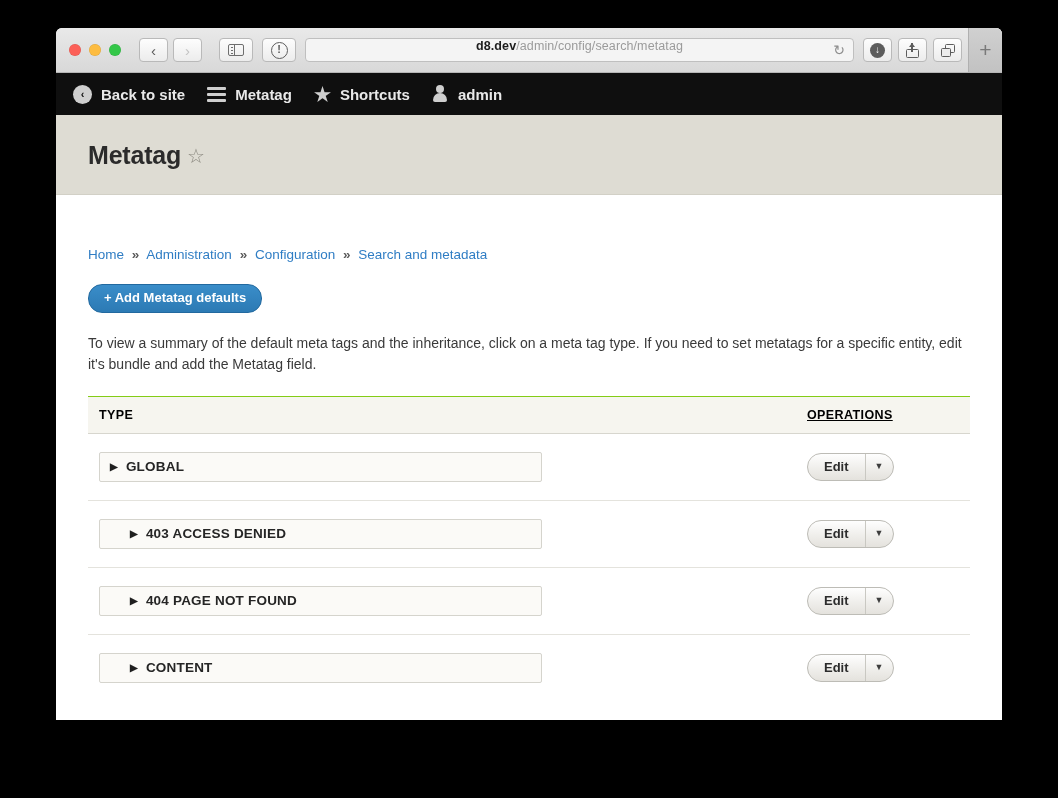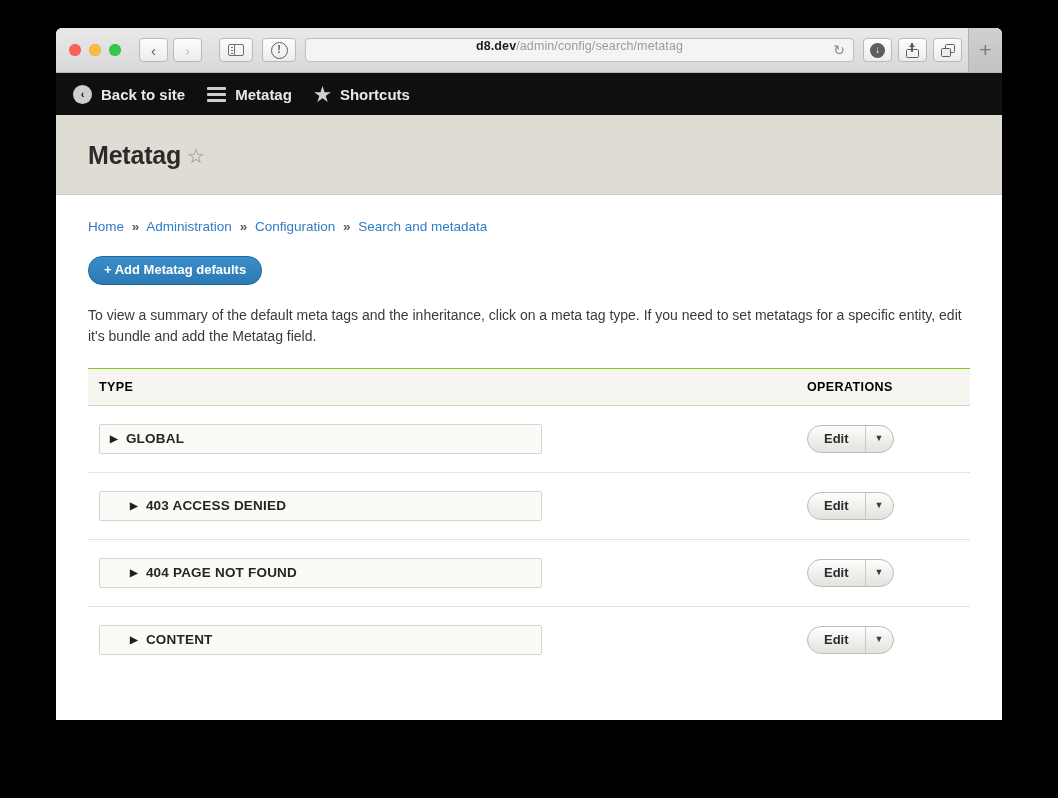--- a/index.html
+++ b/index.html
@@ -206,20 +206,21 @@
     letter-spacing: -0.2px;
   }
   .star-outline { font-size: 20px; color: #8d8b82; line-height: 1; }
 
   
   .page-content {
     background: #ffffff;
     padding: 24px 24px 0 32px;
     height: 470px;
     overflow: hidden;
+    margin-top: 28px;
   }
 
   .breadcrumb { font-size: 13.5px; color: #6b6b6b; margin-bottom: 22px; }
   .breadcrumb a { color: #2f7dc4; text-decoration: none; }
   .breadcrumb .sep { color: #5a5a5a; margin: 0 4px; font-weight: bold; }
 
   .add-btn {
     display: inline-block;
     background: linear-gradient(to bottom,#3a8dc9,#2c7ab4);
     color: #ffffff;
@@ -247,21 +248,21 @@
     border-top: 1px solid #84cc16;
     border-bottom: 1px solid #d7d6ce;
     text-align: left;
     font-size: 12.5px;
     font-weight: bold;
     color: #000000;
     letter-spacing: .4px;
     padding: 11px 0 11px 11px;
     text-transform: uppercase;
   }
-  .mt-table thead th.col-ops { padding-left: 17px; }
+  .mt-table thead th.col-ops { padding-left: 17px; text-decoration: underline; }
 
   .mt-table tbody td {
     border-bottom: 1px solid #e4e3dd;
     padding: 18px 0 18px 11px;
     vertical-align: middle;
   }
   .mt-table tbody td.col-ops { padding-left: 17px; width: 180px; }
 
   .details-box {
     border: 1px solid #d5d4cd;
@@ -394,20 +395,24 @@
           <i></i>
       </span>
       <span class="label">Metatag</span>
     </div>
 
     <div class="tb-item">
       <span class="icon-star-filled">★</span>
       <span class="label">Shortcuts</span>
     </div>
 
+    <div class="tb-item">
+      <span class="icon-person"></span>
+      <span class="label">admin</span>
+    </div>
   </div>
 
   <div class="page-band">
     <div class="page-title-row">
       <h1 class="page-title">Metatag</h1>
       <span class="star-outline">☆</span>
     </div>
   </div>
 
   <div class="page-content">

